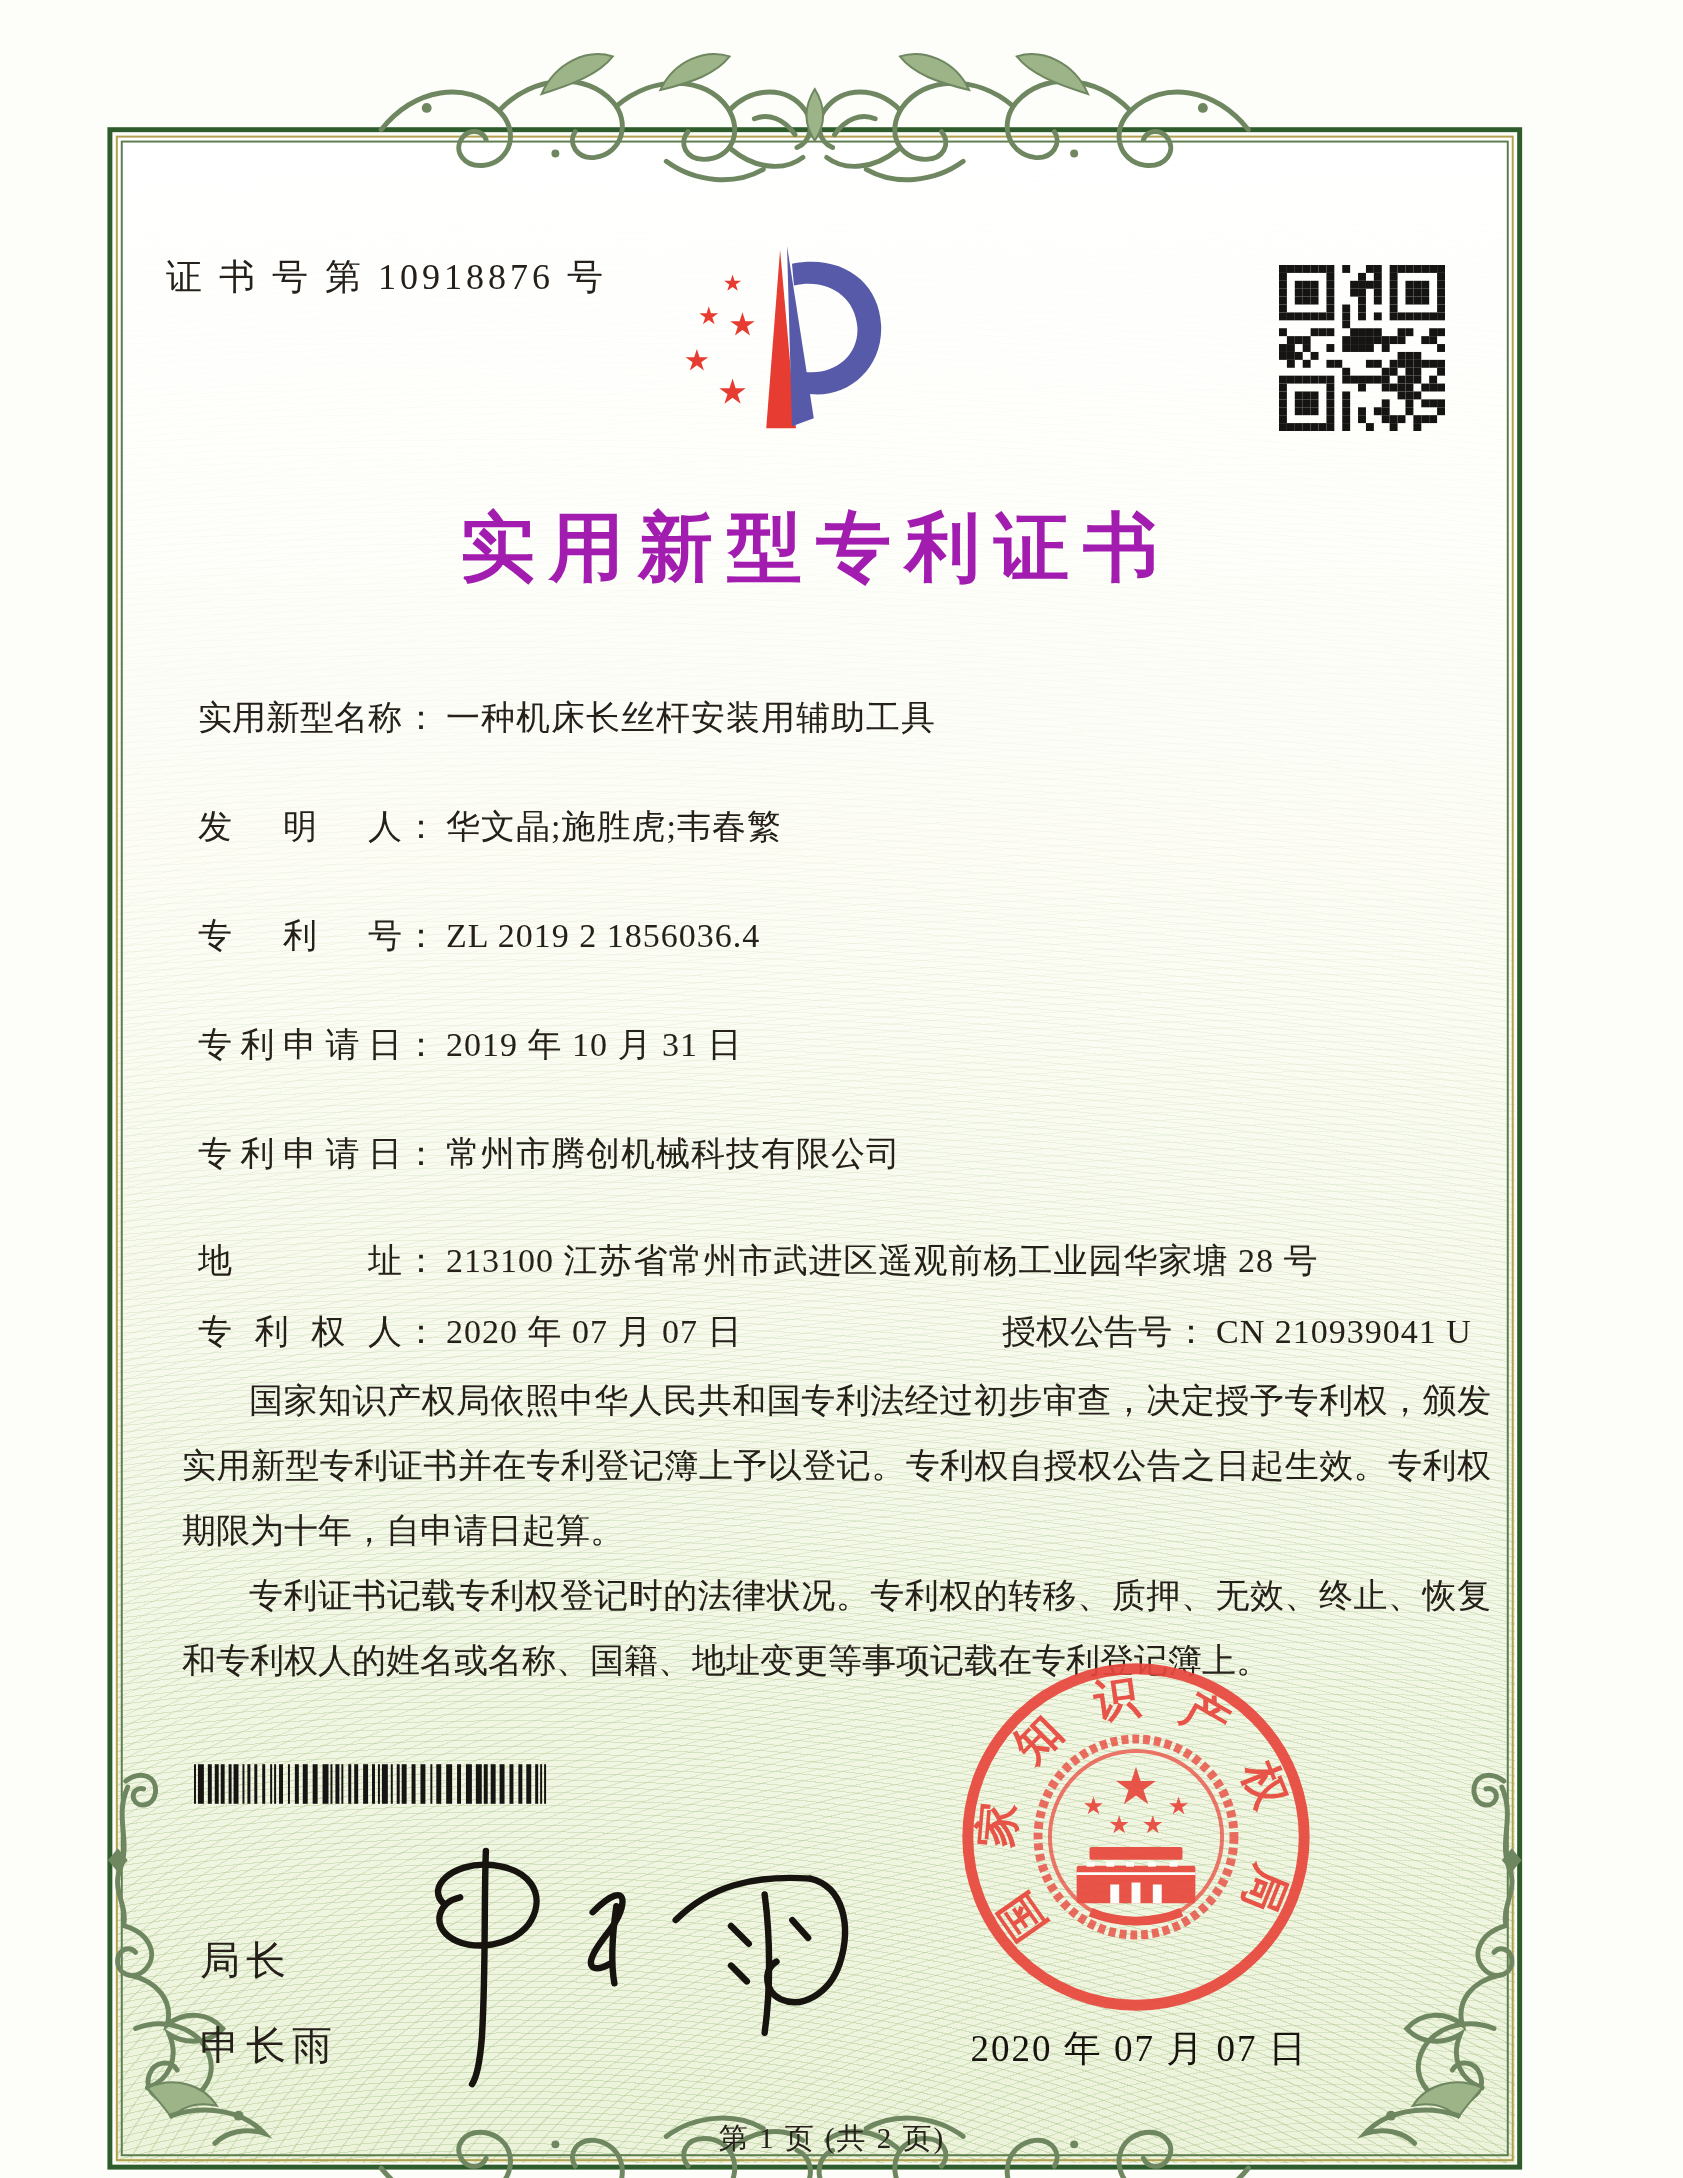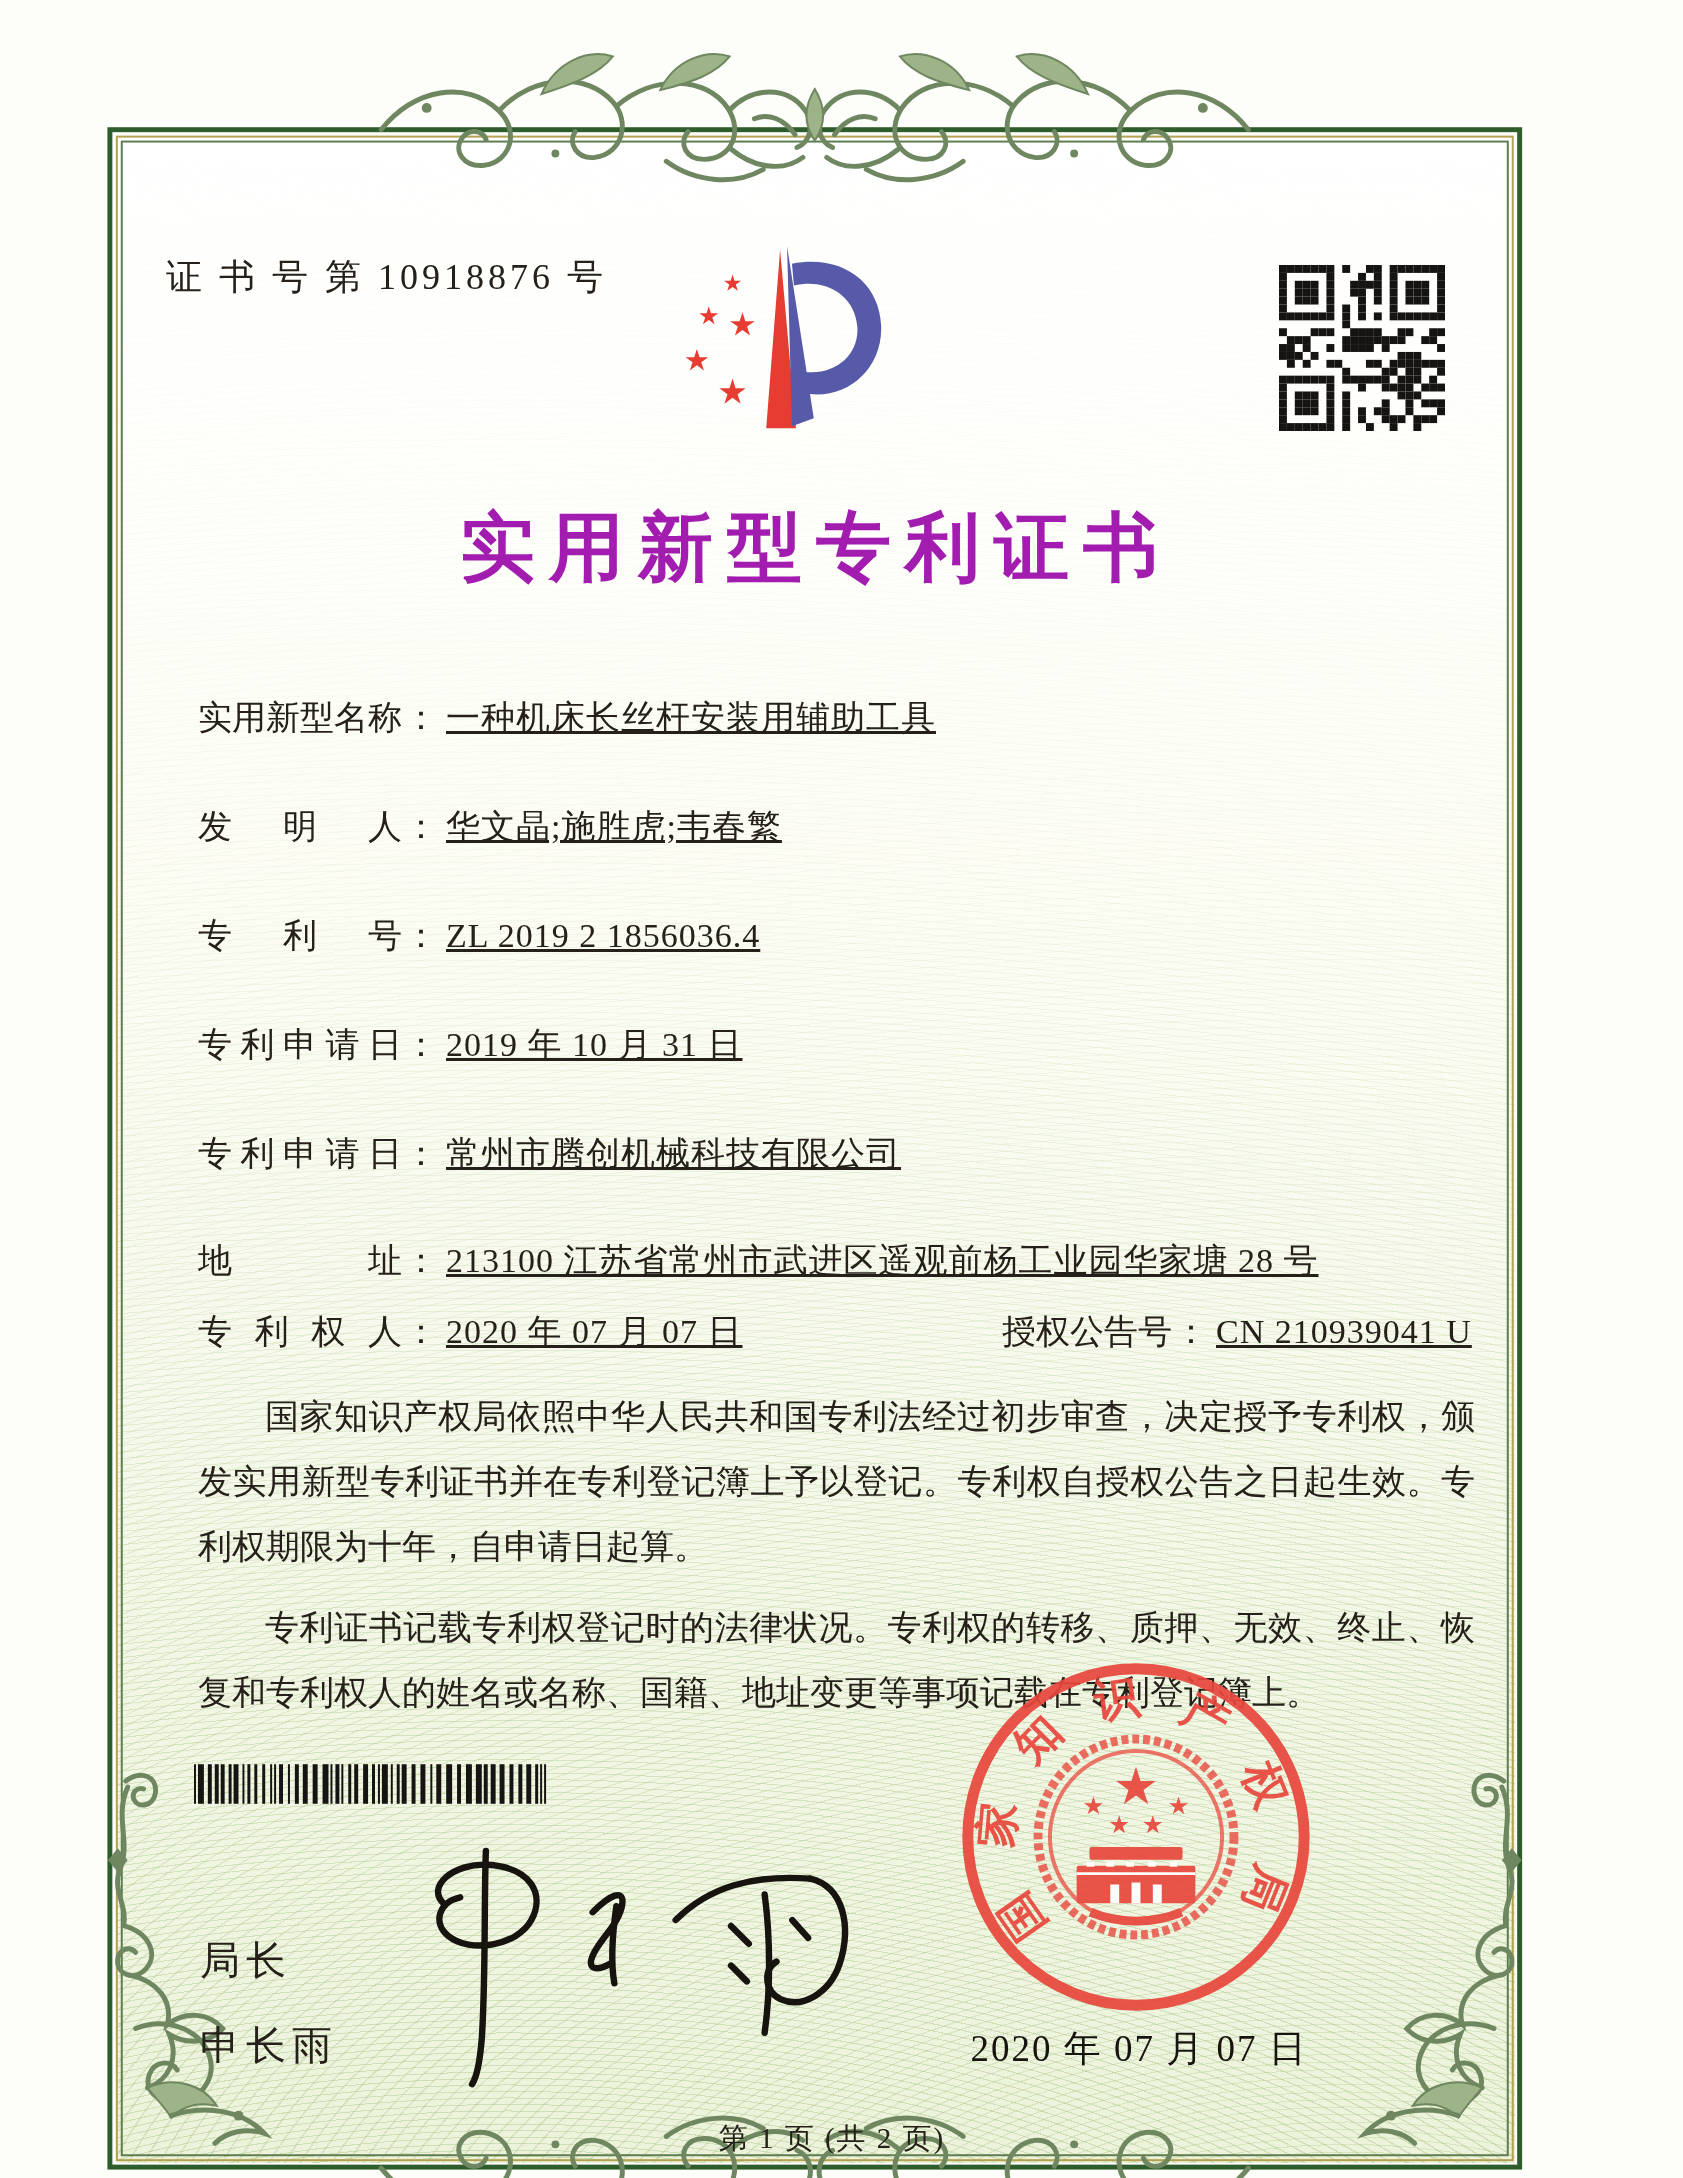--- a/index.html
+++ b/index.html
@@ -29,28 +29,28 @@
   .cert-no{position:absolute;left:166px;top:253px;font-size:36px;letter-spacing:4px;z-index:4;}
   .logo{position:absolute;left:681px;top:234px;z-index:4;}
   .qr{position:absolute;left:1279px;top:265px;z-index:4;}
   .title{position:absolute;left:117px;top:498px;width:1398px;text-align:center;
          font-size:75px;font-weight:700;letter-spacing:14px;color:#a21caf;z-index:4;}
 
   .row{position:absolute;left:198px;font-size:34px;white-space:nowrap;z-index:4;}
   .flabel{display:inline-block;width:204px;text-align:justify;text-align-last:justify;}
   .flabel.natural{width:auto;text-align-last:auto;margin-left:17px;}
   .colon{display:inline-block;margin:0 8px 0 2px;}
-  .fvalue{letter-spacing:1px;text-decoration:underline;}
+  .fvalue{letter-spacing:1px;}
   .r1{top:695px}.r2{top:804px}.r3{top:913px}.r4{top:1022px}.r5{top:1131px}.r6{top:1238px}
   .r7{top:1309px}
   .grant-no-group{position:absolute;left:787px;top:0;}
 
   .paras{position:absolute;left:182px;top:1368px;width:1309px;font-size:34px;line-height:65px;
          text-align:justify;z-index:4;}
-  .paras p{margin:16px;text-indent:67px;}
+  .paras p{margin:0;text-indent:67px;}
 
   .barcode{position:absolute;left:194px;top:1764px;z-index:4;}
   .sig-title{position:absolute;left:200px;top:1933px;font-size:40px;letter-spacing:6px;z-index:4;}
   .sig-name{position:absolute;left:200px;top:2018px;font-size:40px;letter-spacing:6px;z-index:4;}
   .signature{position:absolute;left:337px;top:1843px;z-index:5;}
 
   .seal{position:absolute;left:948px;top:1649px;width:376px;height:376px;z-index:4;}
   .seal svg{position:absolute;left:0;top:0;opacity:.92;}
   .sealchar{position:absolute;left:50%;top:50%;width:50px;height:50px;margin:-25px 0 0 -25px;
     font-family:"Liberation Sans","DejaVu Sans",sans-serif;font-weight:700;font-size:45px;

